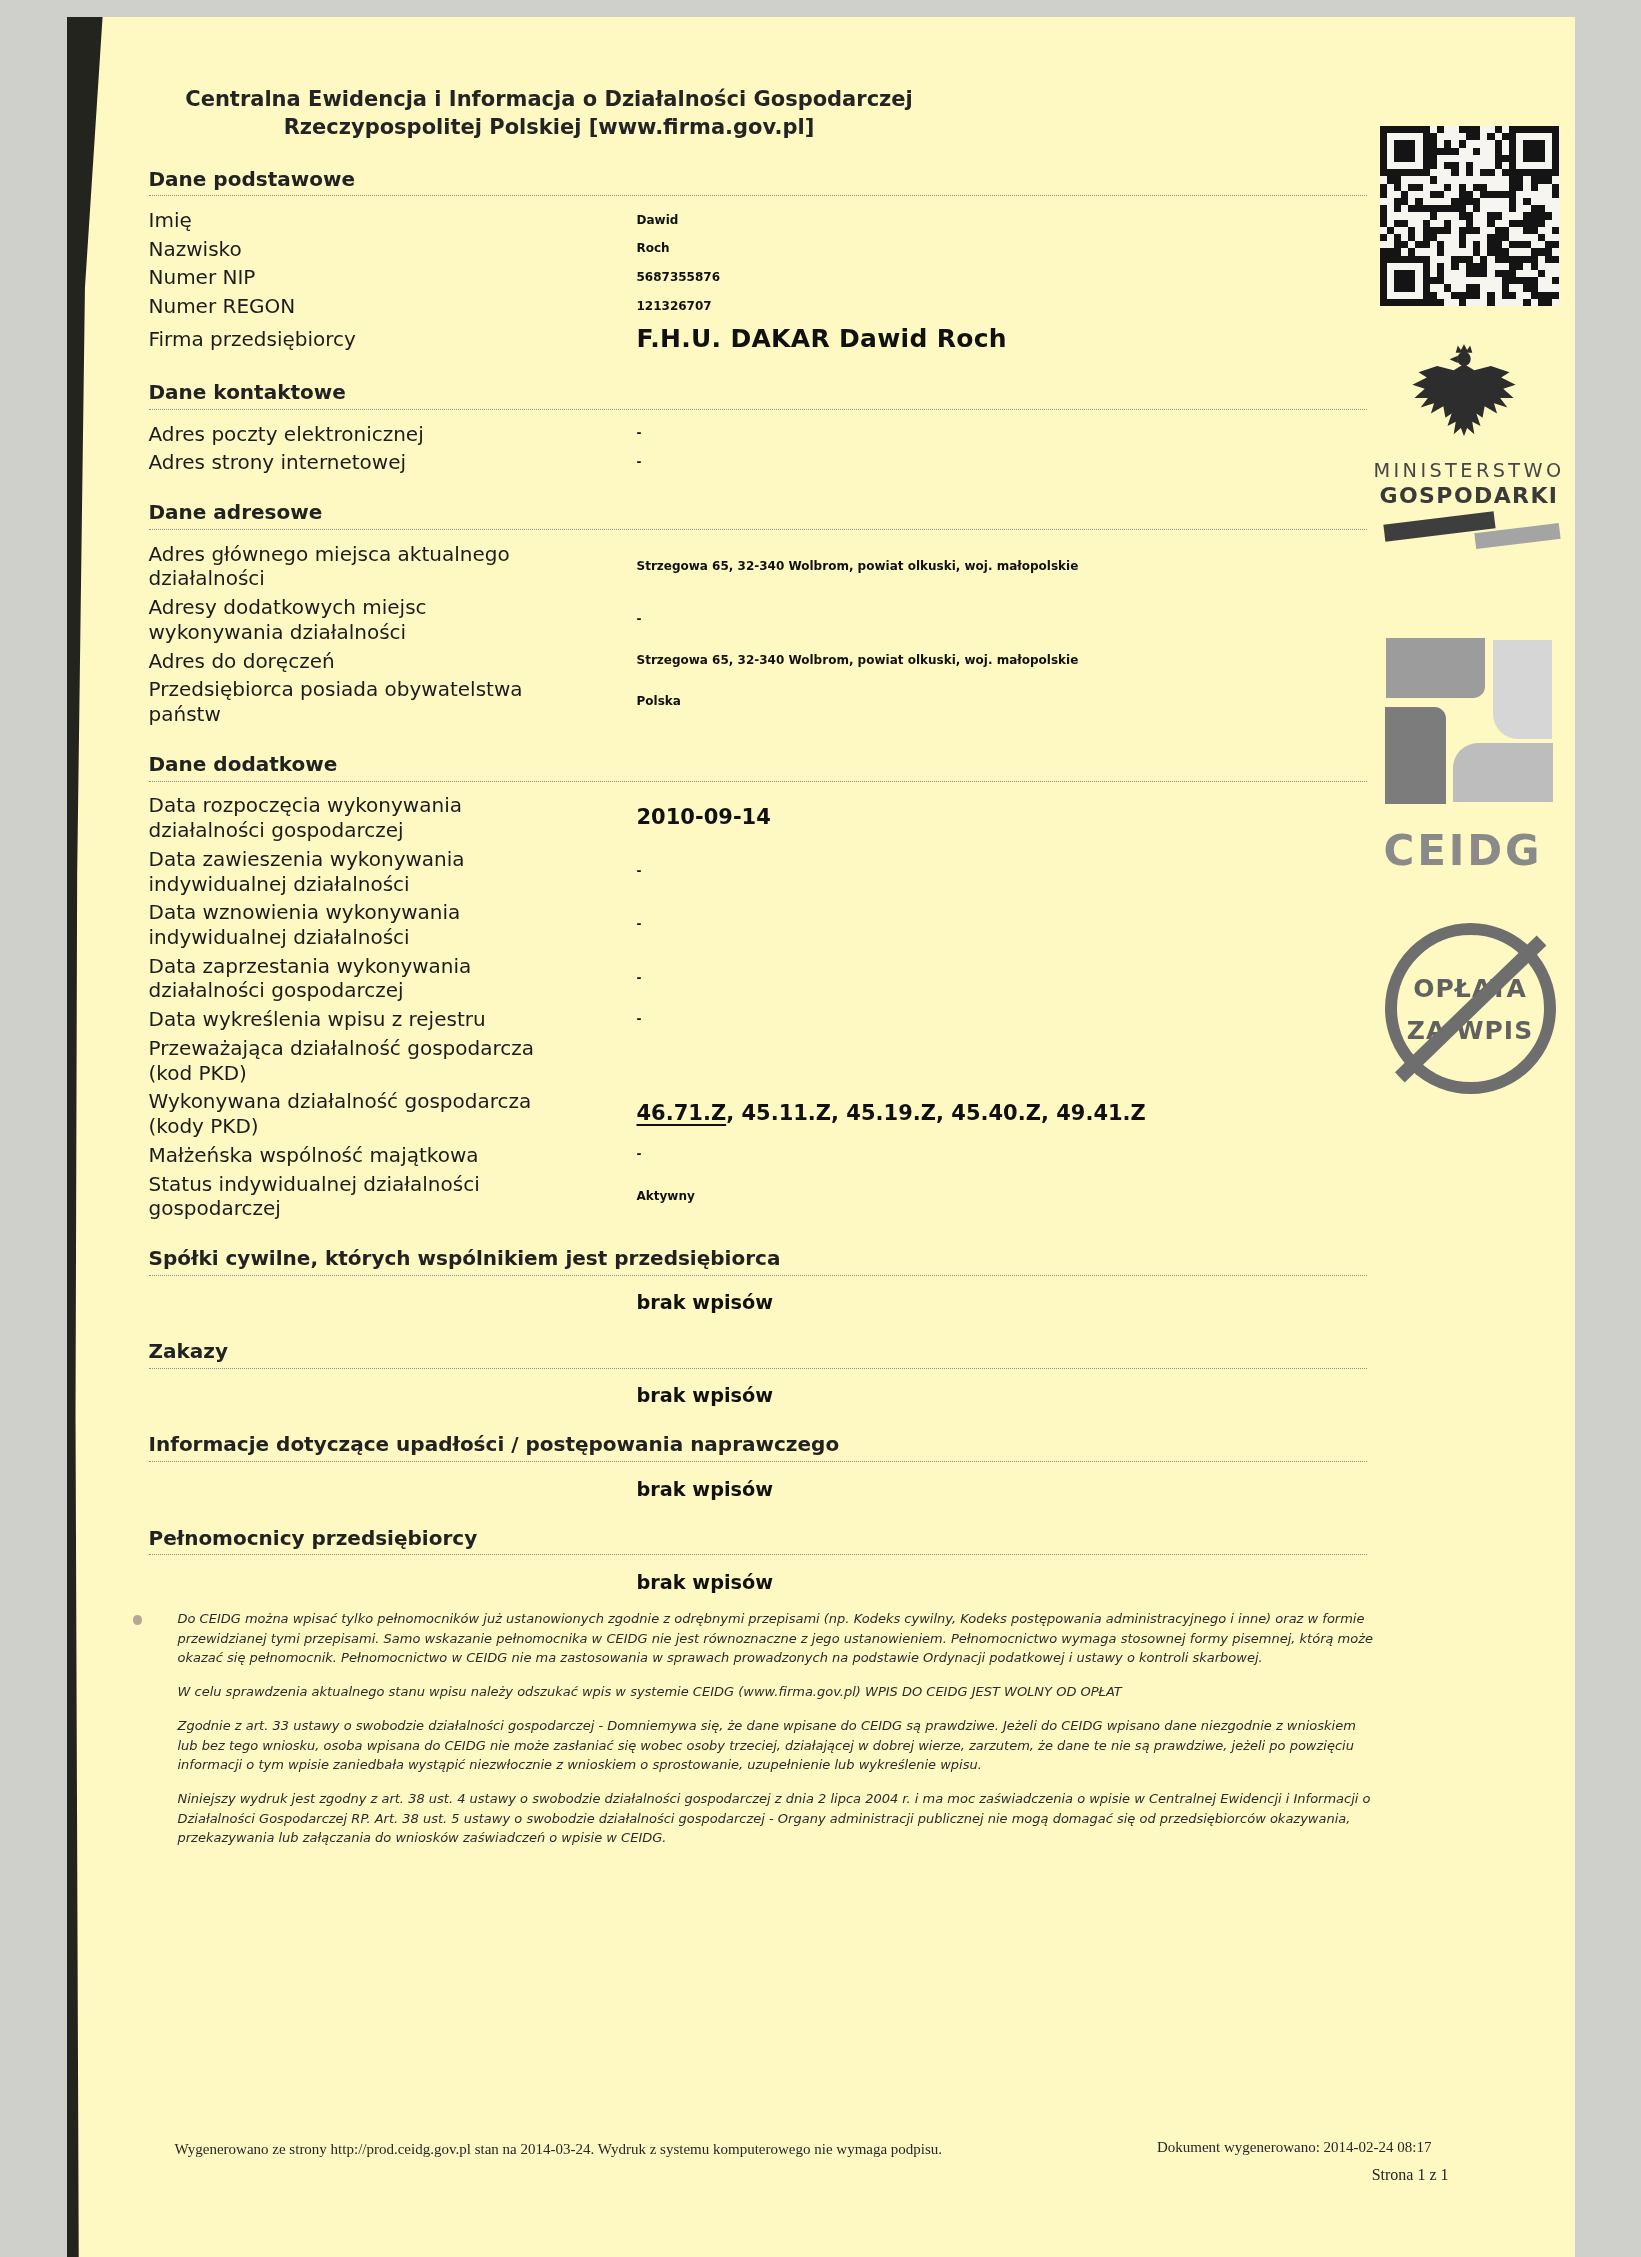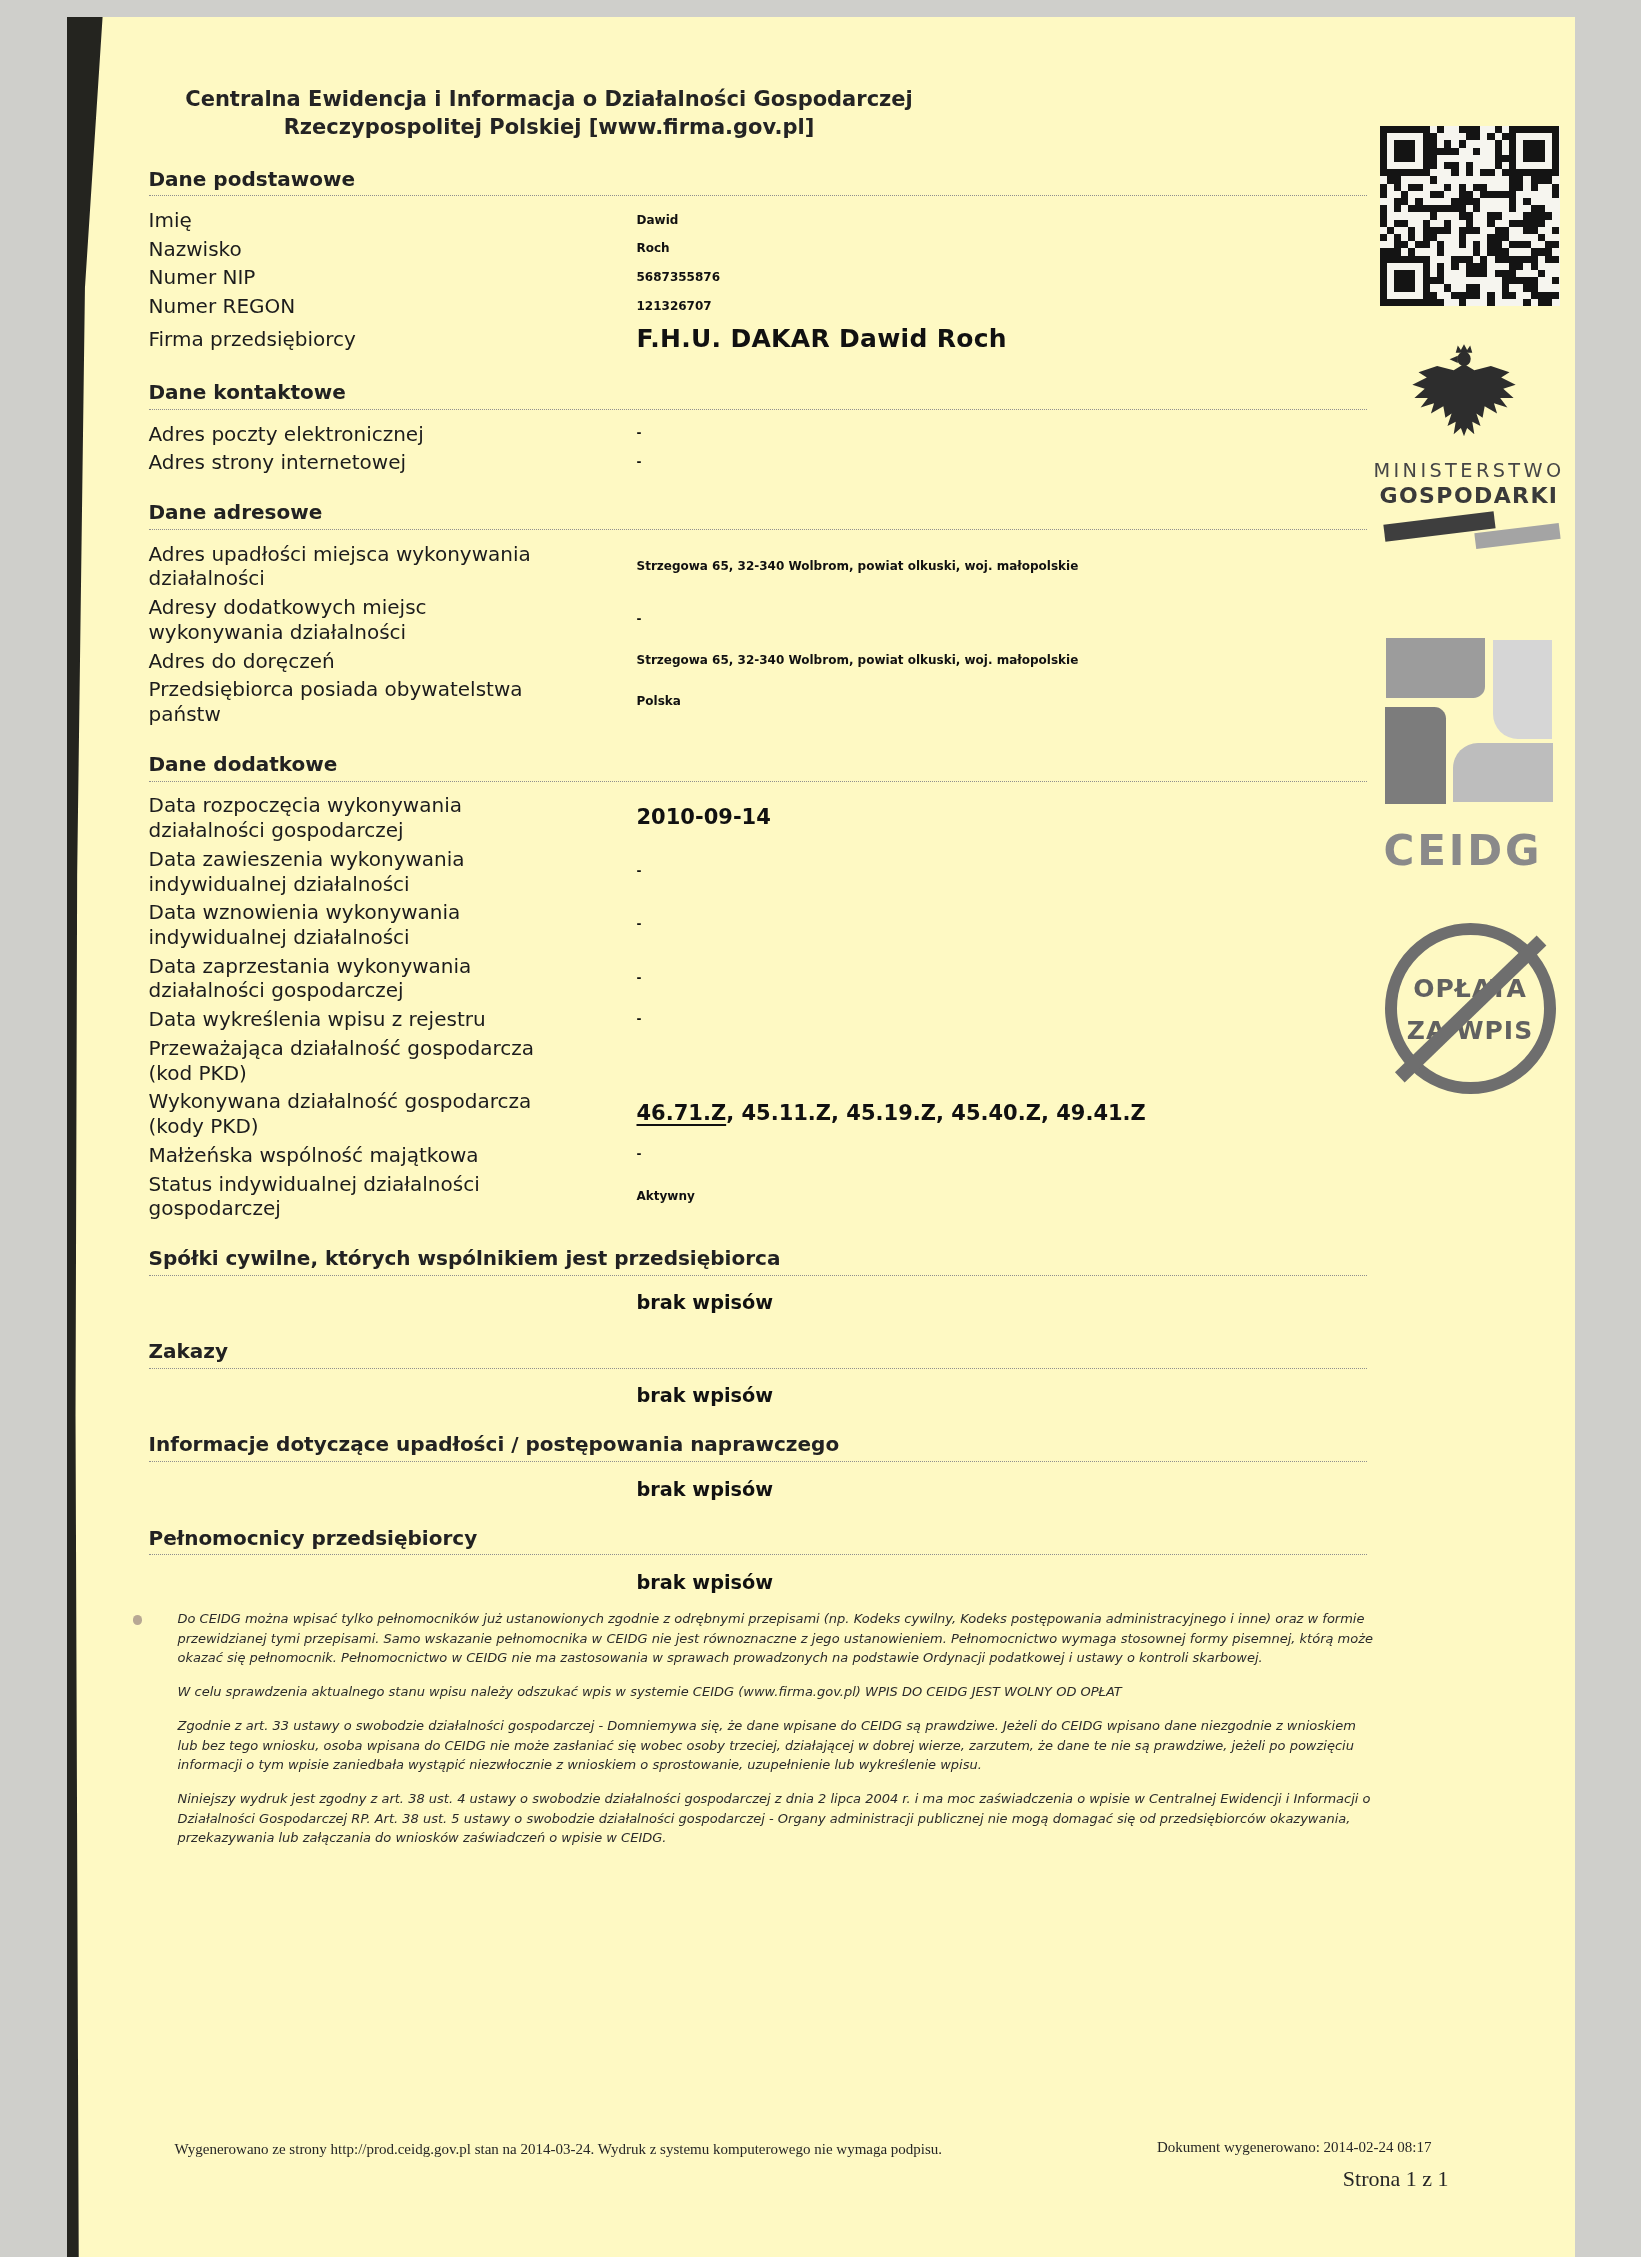--- a/index.html
+++ b/index.html
@@ -80,21 +80,21 @@
   .footer-left{
     position:absolute;left:108px;top:2124px;
     font-family:"Liberation Serif","DejaVu Serif",serif;font-size:15px;color:#262626;
   }
   .footer-right{
     position:absolute;right:143px;top:2122px;
     font-family:"Liberation Serif","DejaVu Serif",serif;font-size:15px;color:#262626;
   }
   .footer-page{
     position:absolute;right:126px;top:2149px;
-    font-family:"Liberation Serif","DejaVu Serif",serif;font-size:22px;color:#262626;
+    font-family:"Liberation Serif","DejaVu Serif",serif;font-size:16px;color:#262626;
   }
 </style>
 </head>
 <body>
 
 <div class="page">
   <div class="scan-edge"></div>
 
   <div class="content">
 
@@ -130,21 +130,21 @@
       <div class="lbl">Adres poczty elektronicznej</div>
       <div class="val">-</div>
     </div>
     <div class="row">
       <div class="lbl">Adres strony internetowej</div>
       <div class="val">-</div>
     </div>
 
     <div class="section-h">Dane adresowe</div>
     <div class="row">
-      <div class="lbl">Adres upadłości miejsca wykonywania działalności</div>
+      <div class="lbl">Adres głównego miejsca aktualnego działalności</div>
       <div class="val">Strzegowa 65, 32-340 Wolbrom, powiat olkuski, woj. małopolskie</div>
     </div>
     <div class="row">
       <div class="lbl">Adresy dodatkowych miejsc wykonywania działalności</div>
       <div class="val">-</div>
     </div>
     <div class="row">
       <div class="lbl">Adres do doręczeń</div>
       <div class="val">Strzegowa 65, 32-340 Wolbrom, powiat olkuski, woj. małopolskie</div>
     </div>

